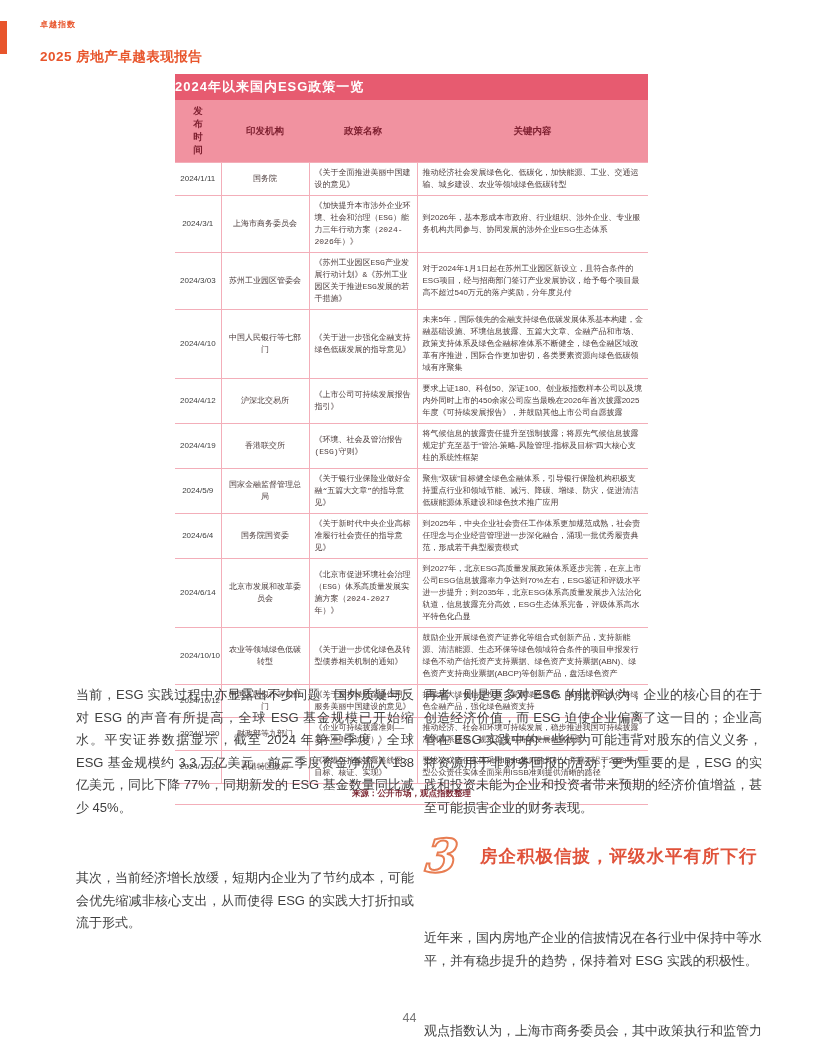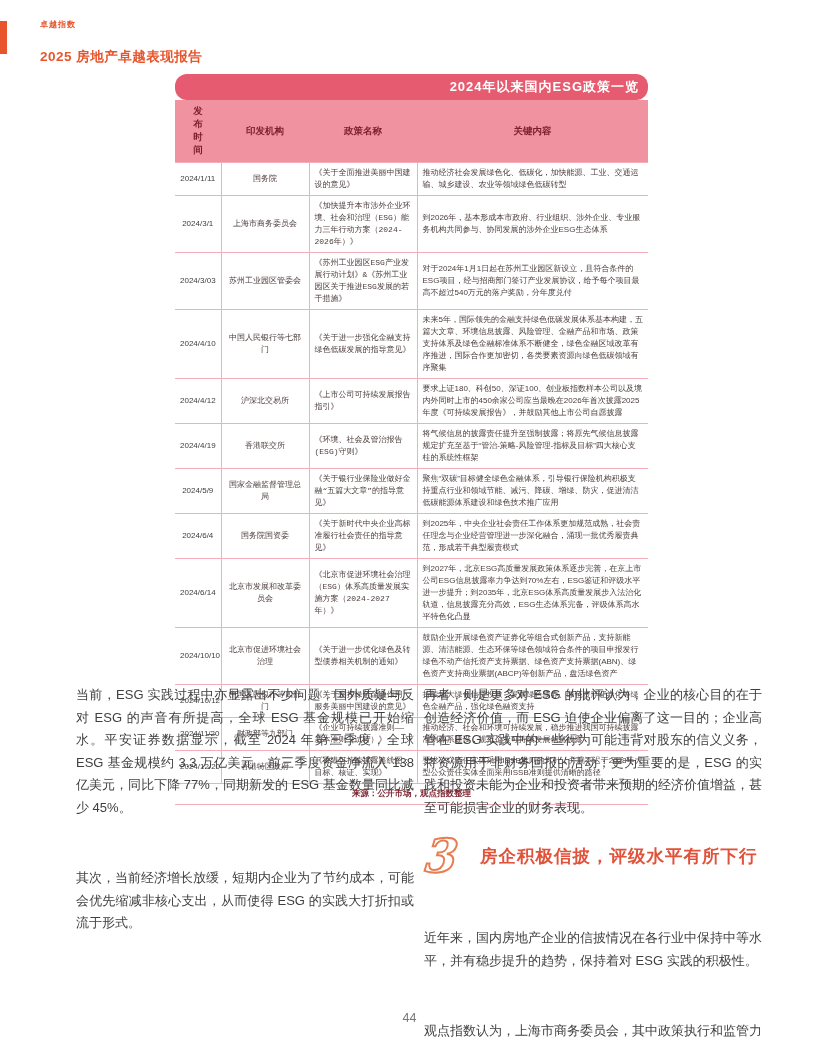--- a/index.html
+++ b/index.html
@@ -33,22 +33,22 @@
   
   .tbl-wrap{
     position:absolute;left:175px;top:74px;width:473px;
   }
   table{
     width:100%;border-collapse:collapse;table-layout:fixed;
     font-family:"Liberation Sans","DejaVu Sans",sans-serif;
   }
   .tbl-title{
     background:var(--table_title_bg);color:#ffffff;
-    font-size:13px;font-weight:bold;text-align:right;
-    padding:4px 9px;letter-spacing:1px;border-radius:12px;
+    font-size:13px;font-weight:bold;text-align:left;
+    padding:4px 0;letter-spacing:1px;
   }
   thead th{
     background:var(--table_header_bg);color:var(--table_header_text);
     font-size:9.5px;font-weight:bold;padding:5px 18px;text-align:center;
   }
   tbody td{
     border:1px solid var(--table_border);
     font-size:8px;line-height:1.5;color:var(--table_text);
     padding:4px 5px;vertical-align:middle;
   }
@@ -133,21 +133,21 @@
         <tr>
           <td class="c-date">2024/3/03</td>
           <td class="c-org">苏州工业园区管委会</td>
           <td class="c-policy">《苏州工业园区ESG产业发展行动计划》&amp;《苏州工业园区关于推进ESG发展的若干措施》</td>
           <td class="c-content">对于2024年1月1日起在苏州工业园区新设立，且符合条件的ESG项目，经与招商部门签订产业发展协议，给予每个项目最高不超过540万元的落户奖励，分年度兑付</td>
         </tr>
         <tr>
           <td class="c-date">2024/4/10</td>
           <td class="c-org">中国人民银行等七部门</td>
           <td class="c-policy">《关于进一步强化金融支持绿色低碳发展的指导意见》</td>
-          <td class="c-content">未来5年，国际领先的金融支持绿色低碳发展体系基本构建，五篇大文章、环境信息披露、风险管理、金融产品和市场、政策支持体系及绿色金融标准体系不断健全，绿色金融区域改革有序推进，国际合作更加密切，各类要素资源向绿色低碳领域有序聚集</td>
+          <td class="c-content">未来5年，国际领先的金融支持绿色低碳发展体系基本构建，金融基础设施、环境信息披露、五篇大文章、金融产品和市场、政策支持体系及绿色金融标准体系不断健全，绿色金融区域改革有序推进，国际合作更加密切，各类要素资源向绿色低碳领域有序聚集</td>
         </tr>
         <tr>
           <td class="c-date">2024/4/12</td>
           <td class="c-org">沪深北交易所</td>
           <td class="c-policy">《上市公司可持续发展报告指引》</td>
           <td class="c-content">要求上证180、科创50、深证100、创业板指数样本公司以及境内外同时上市的450余家公司应当最晚在2026年首次披露2025年度《可持续发展报告》，并鼓励其他上市公司自愿披露</td>
         </tr>
         <tr>
           <td class="c-date">2024/4/19</td>
           <td class="c-org">香港联交所</td>
@@ -167,21 +167,21 @@
           <td class="c-content">到2025年，中央企业社会责任工作体系更加规范成熟，社会责任理念与企业经营管理进一步深化融合，涌现一批优秀履责典范，形成若干典型履责模式</td>
         </tr>
         <tr>
           <td class="c-date">2024/6/14</td>
           <td class="c-org">北京市发展和改革委员会</td>
           <td class="c-policy">《北京市促进环境社会治理（ESG）体系高质量发展实施方案（2024-2027年）》</td>
           <td class="c-content">到2027年，北京ESG高质量发展政策体系逐步完善，在京上市公司ESG信息披露率力争达到70%左右，ESG鉴证和评级水平进一步提升；到2035年，北京ESG体系高质量发展步入法治化轨道，信息披露充分高效，ESG生态体系完备，评级体系高水平特色化凸显</td>
         </tr>
         <tr>
           <td class="c-date">2024/10/10</td>
-          <td class="c-org">北京市促进环境社会治理</td>
+          <td class="c-org">农业等领域绿色低碳转型</td>
           <td class="c-policy">《关于进一步优化绿色及转型债券相关机制的通知》</td>
           <td class="c-content">鼓励企业开展绿色资产证券化等组合式创新产品，支持新能源、清洁能源、生态环保等绿色领域符合条件的项目申报发行绿色不动产信托资产支持票据、绿色资产支持票据(ABN)、绿色资产支持商业票据(ABCP)等创新产品，盘活绿色资产</td>
         </tr>
         <tr>
           <td class="c-date">2024/10/12</td>
           <td class="c-org">中国人民银行等四部门</td>
           <td class="c-policy">《关于发挥绿色金融作用 服务美丽中国建设的意见》</td>
           <td class="c-content">持续加大绿色信贷投放，发展绿色债券、绿色资产证券化等绿色金融产品，强化绿色融资支持</td>
         </tr>
         <tr>

